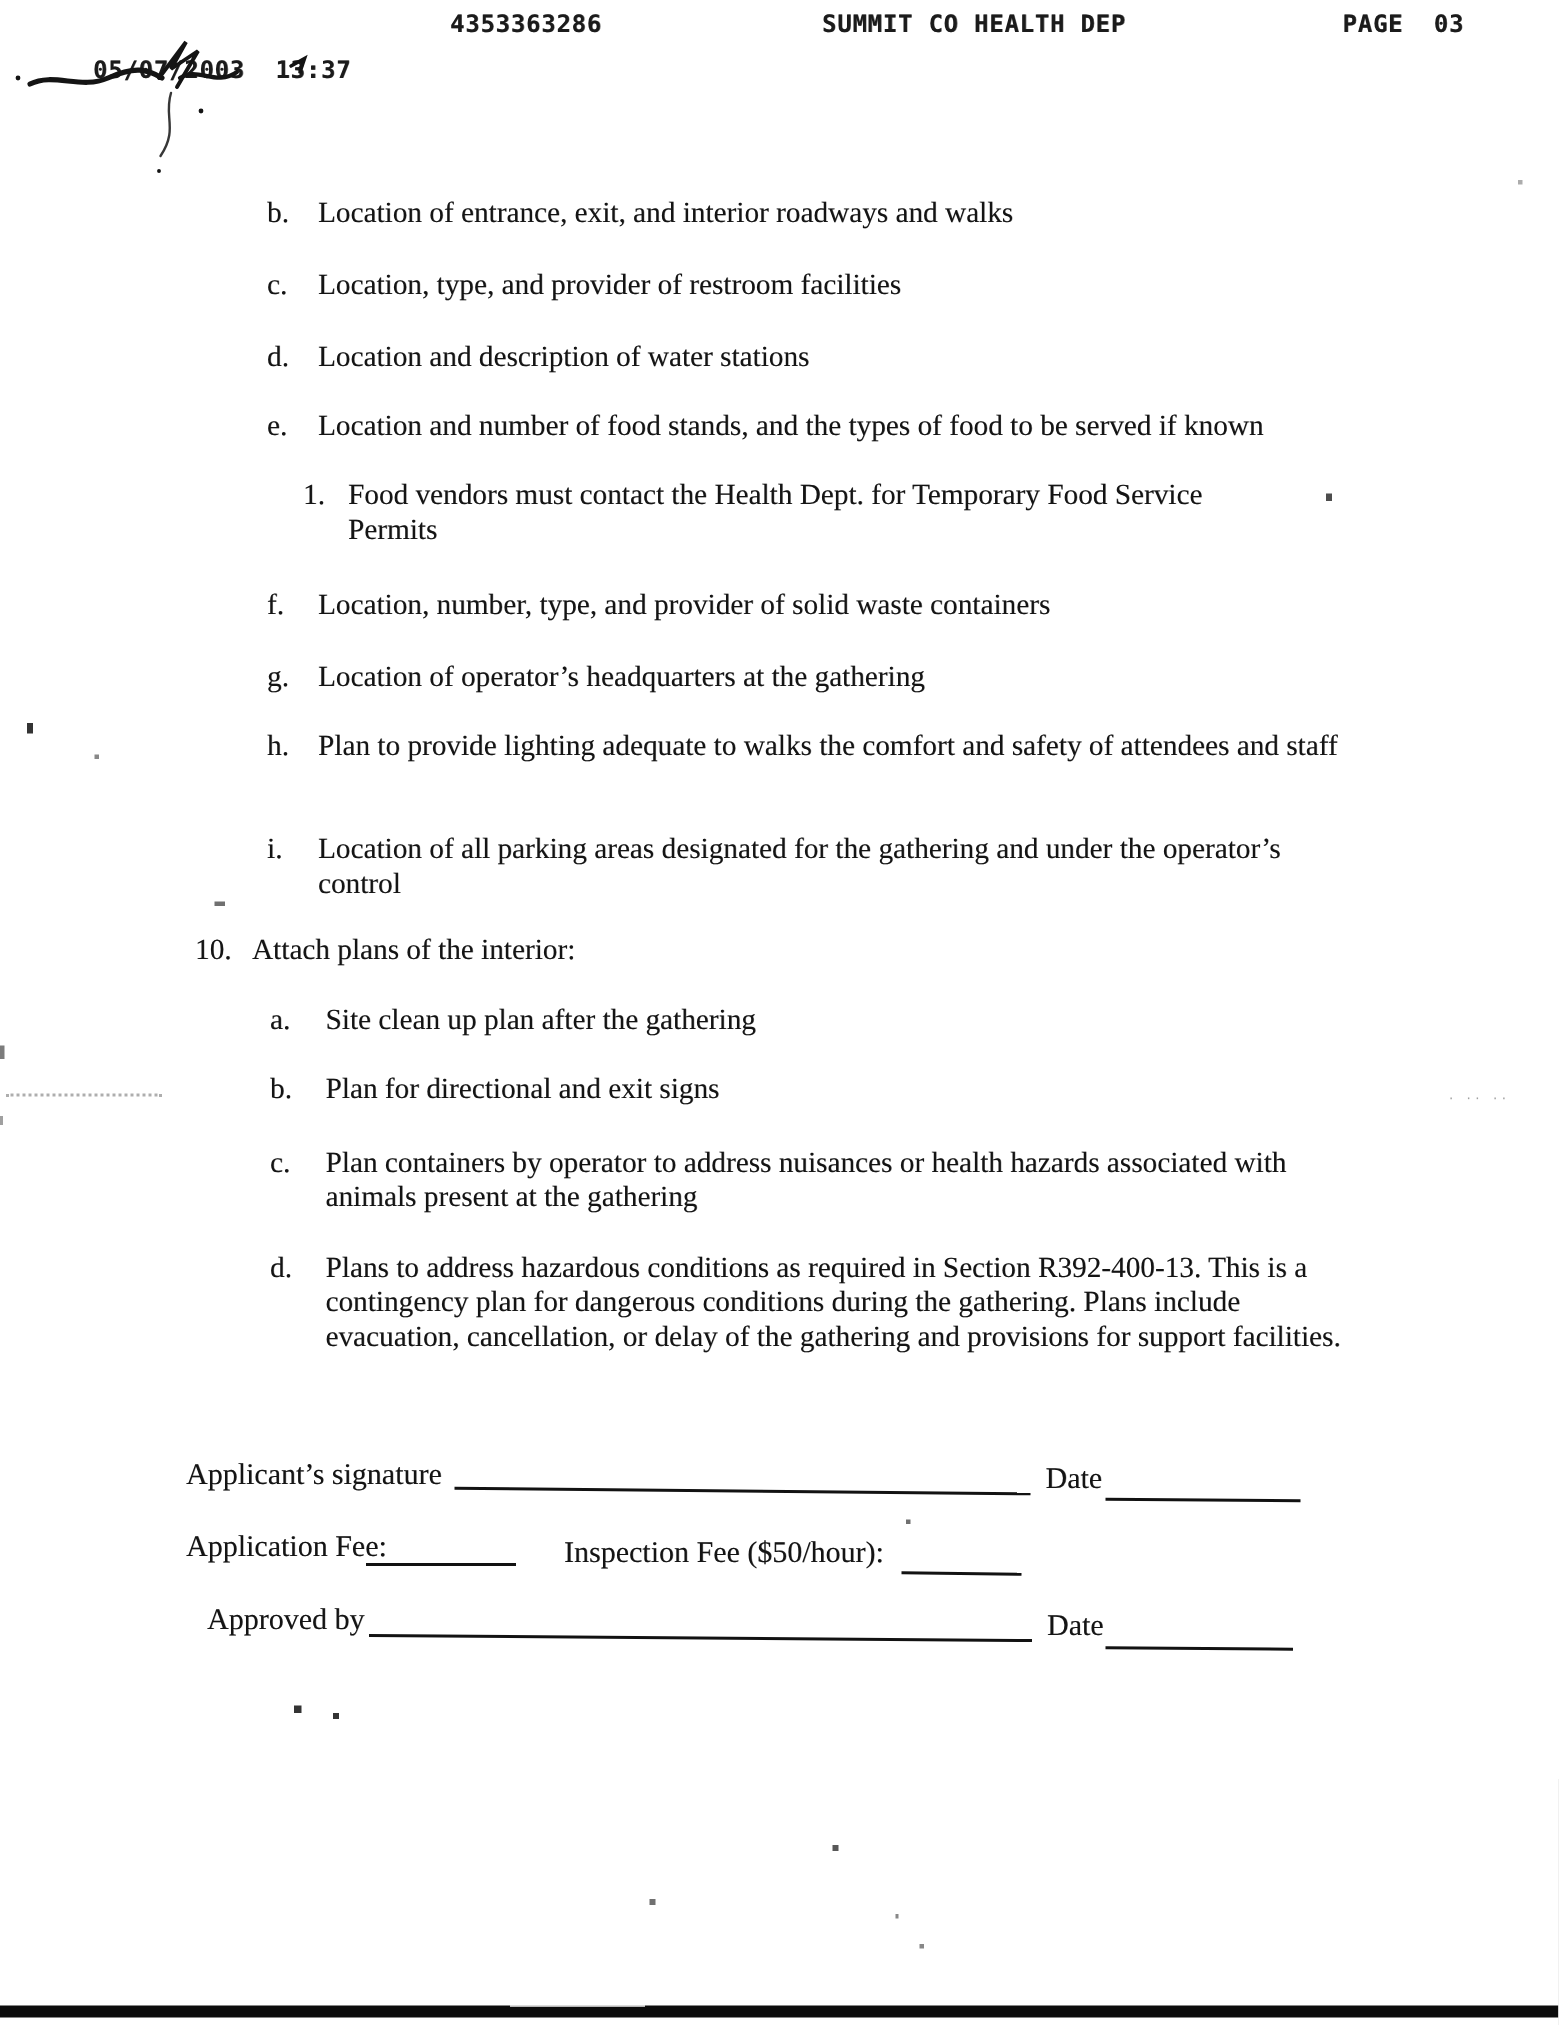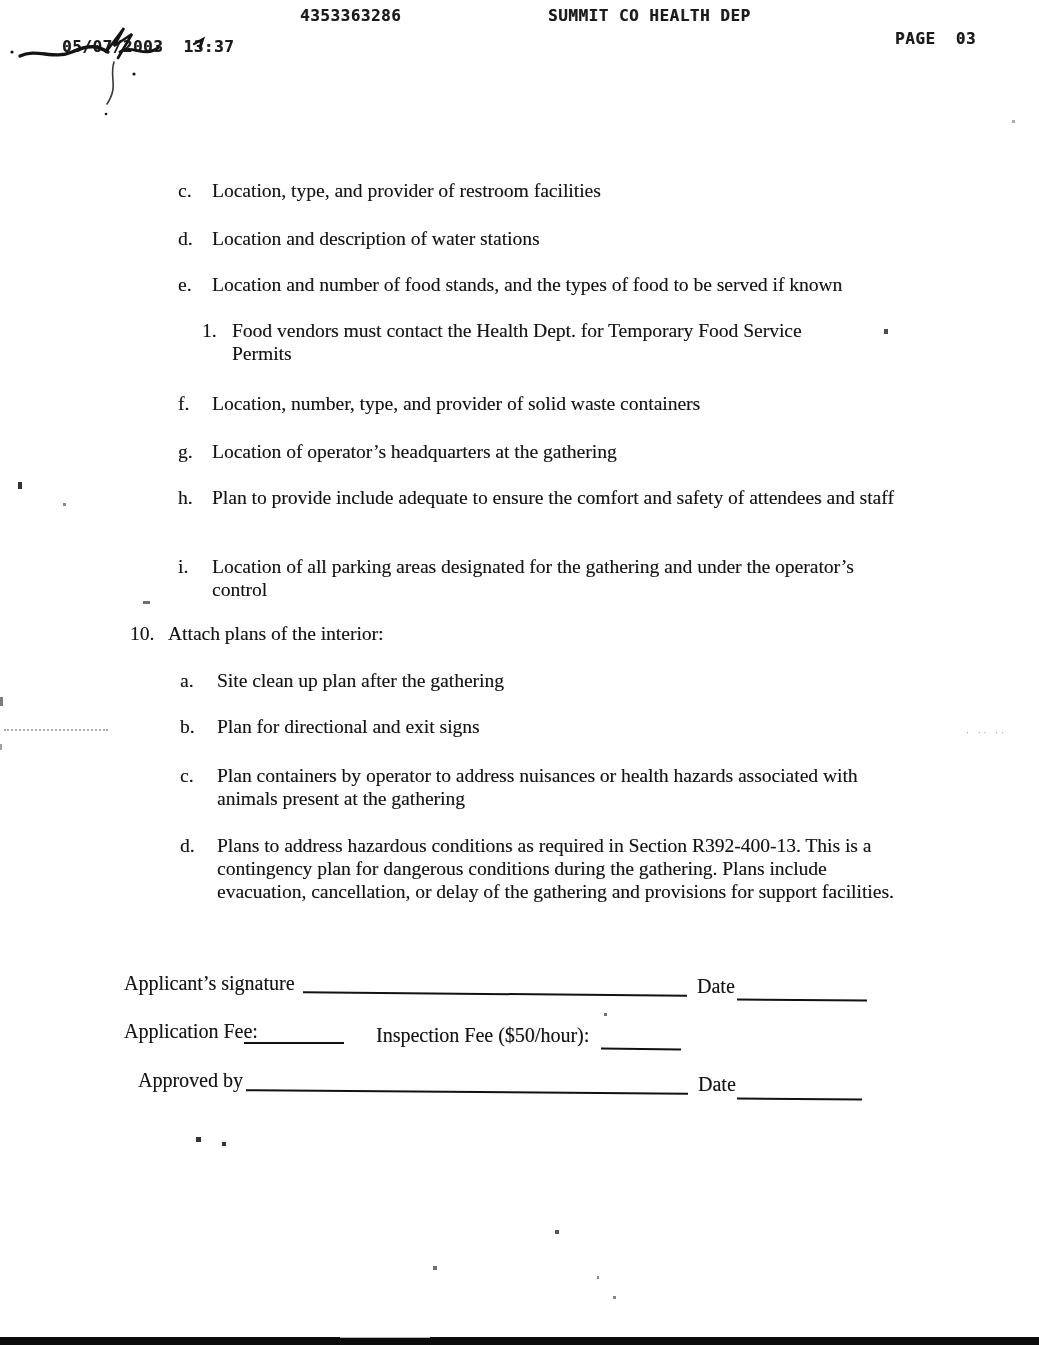--- a/index.html
+++ b/index.html
@@ -20,21 +20,21 @@
     font-family: "DejaVu Sans Mono", monospace;
     font-size: 16px;
     font-weight: bold;
     letter-spacing: 0.5px;
     color: #1b1b1b;
   }
   .fax-header span { position: absolute; white-space: pre; text-shadow: 0.4px 0 0 rgba(0,0,0,.55); }
   .fh-datetime { left: 62px; margin-top: 31px; }
   .fh-number   { left: 300px; text-align: right; }
   .fh-sender   { left: 548px; }
-  .fh-page     { left: 895px; margin-top: 23px; }
+  .fh-page     { left: 895px; }
 
   
   .row { position: absolute; font-size: 19.5px; line-height: 23px; text-shadow: 0.3px 0.3px 0 rgba(0,0,0,.38); }
   .row .lbl { display: inline-block; vertical-align: top; }
   .row .txt { display: inline-block; vertical-align: top; }
 
   
   .sig-label { position: absolute; font-size: 20px; line-height: 24px; text-shadow: 0.3px 0.3px 0 rgba(0,0,0,.38); }
   .blank-line { position: absolute; border-bottom: 2.5px solid #121212; height: 0; }
 
@@ -72,40 +72,43 @@
       <path d="M100 36 L118 12 L108 30 L126 18 L112 42" stroke-width="2.6"></path>
       <path d="M114 36 C126 28, 138 42, 152 32" stroke-width="2.8"></path>
       <path d="M108 46 C103 62, 113 70, 101 88" stroke-width="1.6" opacity="0.85"></path>
       <path d="M188 28 l9 -5 l-3 9" stroke-width="2.4"></path>
       <circle cx="128" cy="58" r="1.6" fill="#141414" stroke="none"></circle>
       <circle cx="100" cy="98" r="1.3" fill="#141414" stroke="none"></circle>
       <circle cx="6" cy="36" r="1.6" fill="#141414" stroke="none"></circle>
     </g>
   </svg>
 
+  <div class="row" style="left:178px; top:131px">
+    <span class="lbl" style="width:34px">b.</span><span class="txt" style="width:700px">Location of entrance, exit, and interior roadways and walks</span>
+  </div>
   <div class="row" style="left:178px; top:179px">
     <span class="lbl" style="width:34px">c.</span><span class="txt" style="width:700px">Location, type, and provider of restroom facilities</span>
   </div>
   <div class="row" style="left:178px; top:273px">
     <span class="lbl" style="width:34px">e.</span><span class="txt" style="width:715px">Location and number of food stands, and the types of food to be served if known</span>
   </div>
   <div class="row" style="left:178px; top:227px">
     <span class="lbl" style="width:34px">d.</span><span class="txt" style="width:700px">Location and description of water stations</span>
   </div>
   <div class="row" style="left:202px; top:319px">
     <span class="lbl" style="width:30px">1.</span><span class="txt" style="width:625px">Food vendors must contact the Health Dept. for Temporary Food Service Permits</span>
   </div>
   <div class="row" style="left:178px; top:392px">
     <span class="lbl" style="width:34px">f.</span><span class="txt" style="width:700px">Location, number, type, and provider of solid waste containers</span>
   </div>
   <div class="row" style="left:178px; top:440px">
     <span class="lbl" style="width:34px">g.</span><span class="txt" style="width:700px">Location of operator’s headquarters at the gathering</span>
   </div>
   <div class="row" style="left:178px; top:486px">
-    <span class="lbl" style="width:34px">h.</span><span class="txt" style="width:700px">Plan to provide include adequate to ensure the comfort and safety of attendees and staff</span>
+    <span class="lbl" style="width:34px">h.</span><span class="txt" style="width:700px">Plan to provide lighting adequate to walks the comfort and safety of attendees and staff</span>
   </div>
   <div class="row" style="left:178px; top:555px">
     <span class="lbl" style="width:34px">i.</span><span class="txt" style="width:650px">Location of all parking areas designated for the gathering and under the operator’s control</span>
   </div>
 
   <div class="row" style="left:130px; top:622px">
     <span class="lbl" style="width:38px">10.</span><span class="txt" style="width:700px">Attach plans of the interior:</span>
   </div>
 
   <div class="row" style="left:180px; top:669px">

